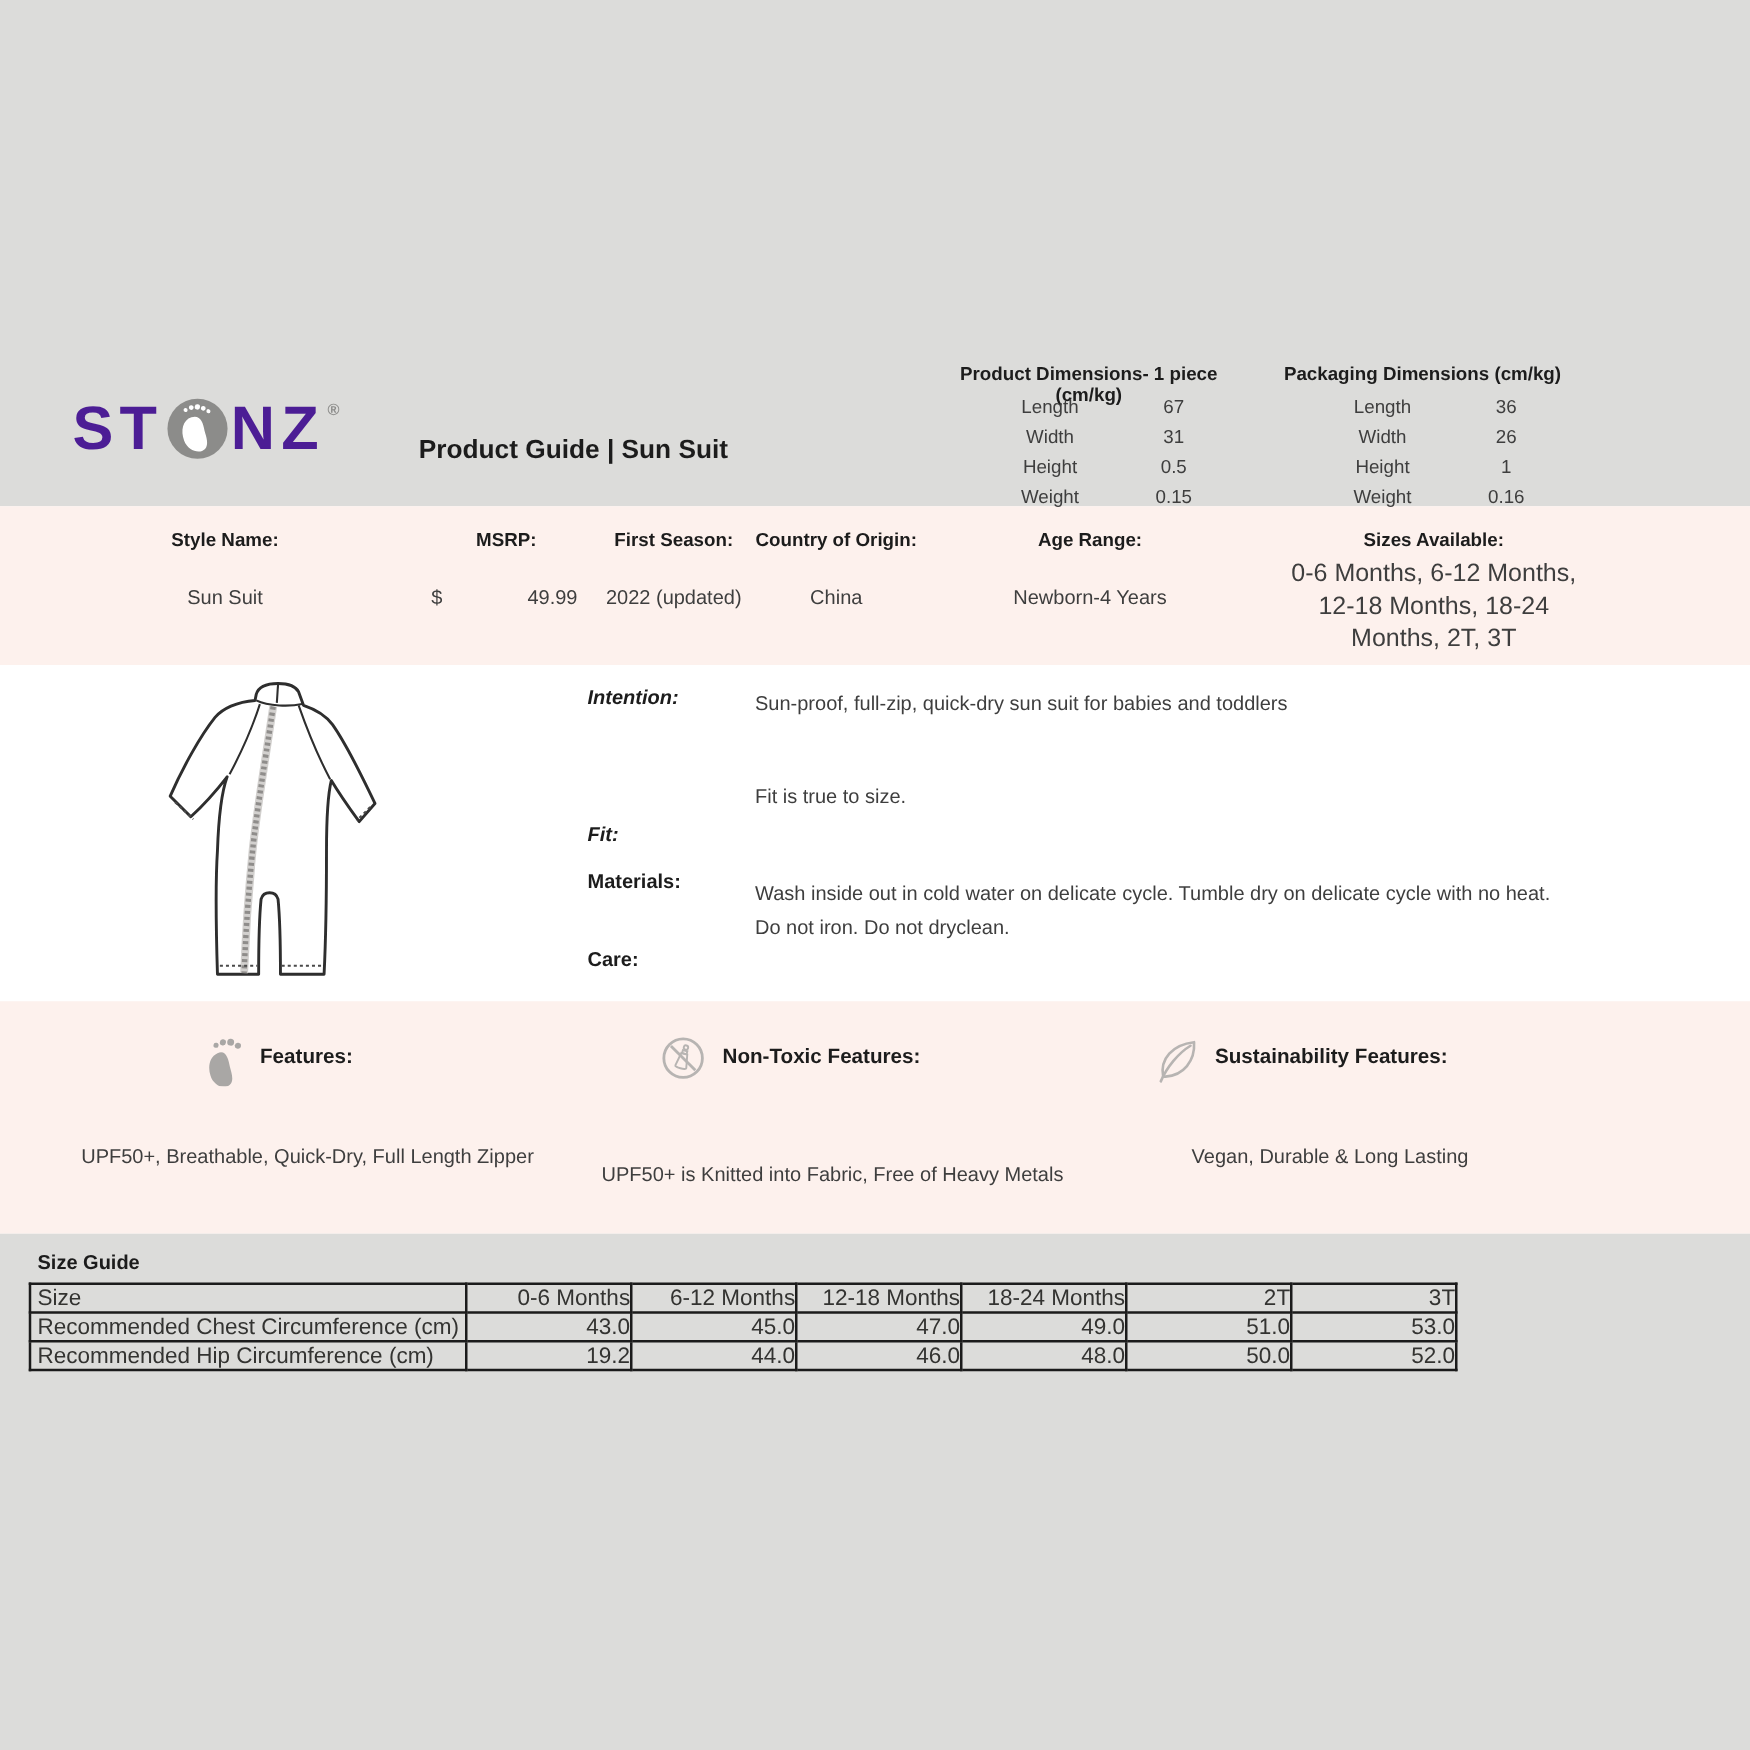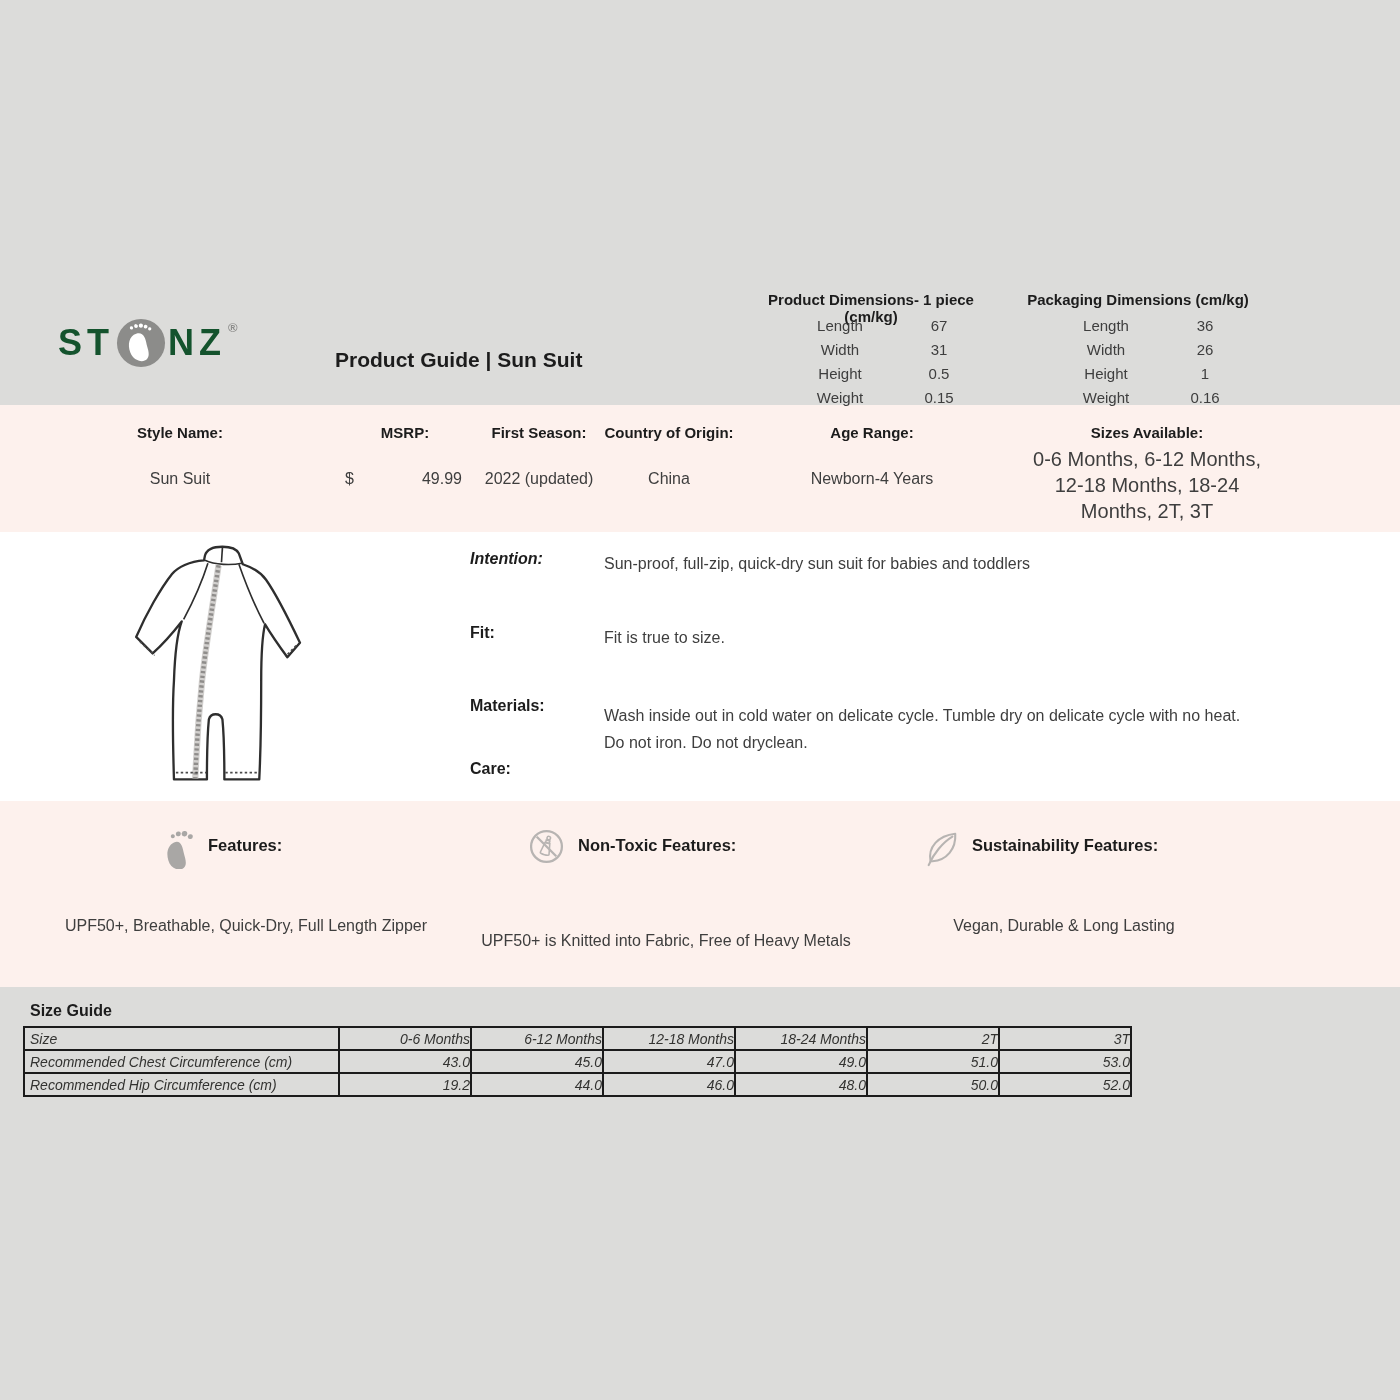--- a/index.html
+++ b/index.html
@@ -10,21 +10,21 @@
   }
   .band{position:absolute;left:0;width:1400px;}
   .band-top{top:0;height:405px;background:#dcdcda;}
   .band-info{top:405px;height:127px;background:#fdf1ed;}
   .band-detail{top:532px;height:269px;background:#ffffff;}
   .band-feat{top:801px;height:186px;background:#fdf1ed;}
   .band-bottom{top:987px;height:413px;background:#dcdcda;}
 
   
   .logo{position:absolute;left:58px;top:318px;display:flex;align-items:center;gap:2px;}
-  .logo-txt{font-size:36px;font-weight:700;letter-spacing:5px;color:#14532d;line-height:1;}
+  .logo-txt{font-size:49px;font-weight:700;letter-spacing:5px;color:#4c1d95;line-height:1;}
   .logo-reg{font-size:13px;font-weight:700;color:#8c8c8a;align-self:flex-start;margin-top:2px;}
   .doc-title{position:absolute;left:335px;top:348px;font-size:21px;font-weight:700;color:#1c1c1c;}
 
   
   .dim-title{position:absolute;font-size:15px;font-weight:700;color:#1c1c1c;text-align:center;}
   .dim-rows{position:absolute;font-size:15px;color:#3e3e3e;}
   .dim-row{display:flex;height:24px;align-items:center;}
   .dim-label{width:140px;text-align:center;}
   .dim-value{width:58px;text-align:center;}
 
@@ -39,21 +39,21 @@
   .det-label{position:absolute;left:470px;font-size:16px;font-weight:700;color:#1c1c1c;}
   .det-value{position:absolute;left:604px;width:660px;font-size:16px;line-height:27px;color:#3e3e3e;}
 
   
   .feat-head{position:absolute;font-size:16.5px;font-weight:700;color:#1c1c1c;}
   .feat-icon{position:absolute;}
   .feat-list{position:absolute;font-size:16px;line-height:26px;color:#3e3e3e;text-align:center;}
 
   
   .sg-title{position:absolute;left:30px;top:1002px;font-size:16px;font-weight:700;color:#1c1c1c;}
-  .sg-table{position:absolute;left:23px;top:1026px;border-collapse:collapse;table-layout:fixed;font-size:14px;color:#333331;font-style:italic;}
+  .sg-table{position:absolute;left:23px;top:1026px;border-collapse:collapse;table-layout:fixed;font-size:18px;color:#333331;}
   .sg-table td{border:2px solid #1b1b1b;height:23px;padding:0 5px;overflow:hidden;white-space:nowrap;}
   .sg-table td.c{text-align:right;padding:0;}
 </style>
 </head>
 <body>
 
 <div class="canvas">
 
   <div class="band band-top"></div>
   <div class="band band-info"></div>
@@ -170,21 +170,21 @@
         <path d="M192,114 L181,125"></path>
         <path d="M68,245 L99,245"></path>
         <path d="M119,245 L152,245"></path>
       </g>
     </svg>
   </div>
 
   <div class="det-label" style="top:550px;font-style:italic;">Intention:</div>
   <div class="det-value" style="top:550px;">Sun-proof, full-zip, quick-dry sun suit for babies and toddlers</div>
 
-  <div class="det-label" style="top:624px;">Fit:</div>
+  <div class="det-label" style="top:660px;font-style:italic;">Fit:</div>
   <div class="det-value" style="top:624px;">Fit is true to size.</div>
 
   <div class="det-label" style="top:697px;">Materials:</div>
 
   <div class="det-label" style="top:760px;">Care:</div>
   <div class="det-value" style="top:702px;width:652px;">Wash inside out in cold water on delicate cycle. Tumble dry on delicate cycle with no heat. Do not iron. Do not dryclean.</div>
 
   <span class="feat-icon" style="left:163px;top:826px;">
     <svg width="33" height="43" viewBox="0 0 32 42">
       <g fill="#a9a7a5" transform="rotate(8 16 21)">

